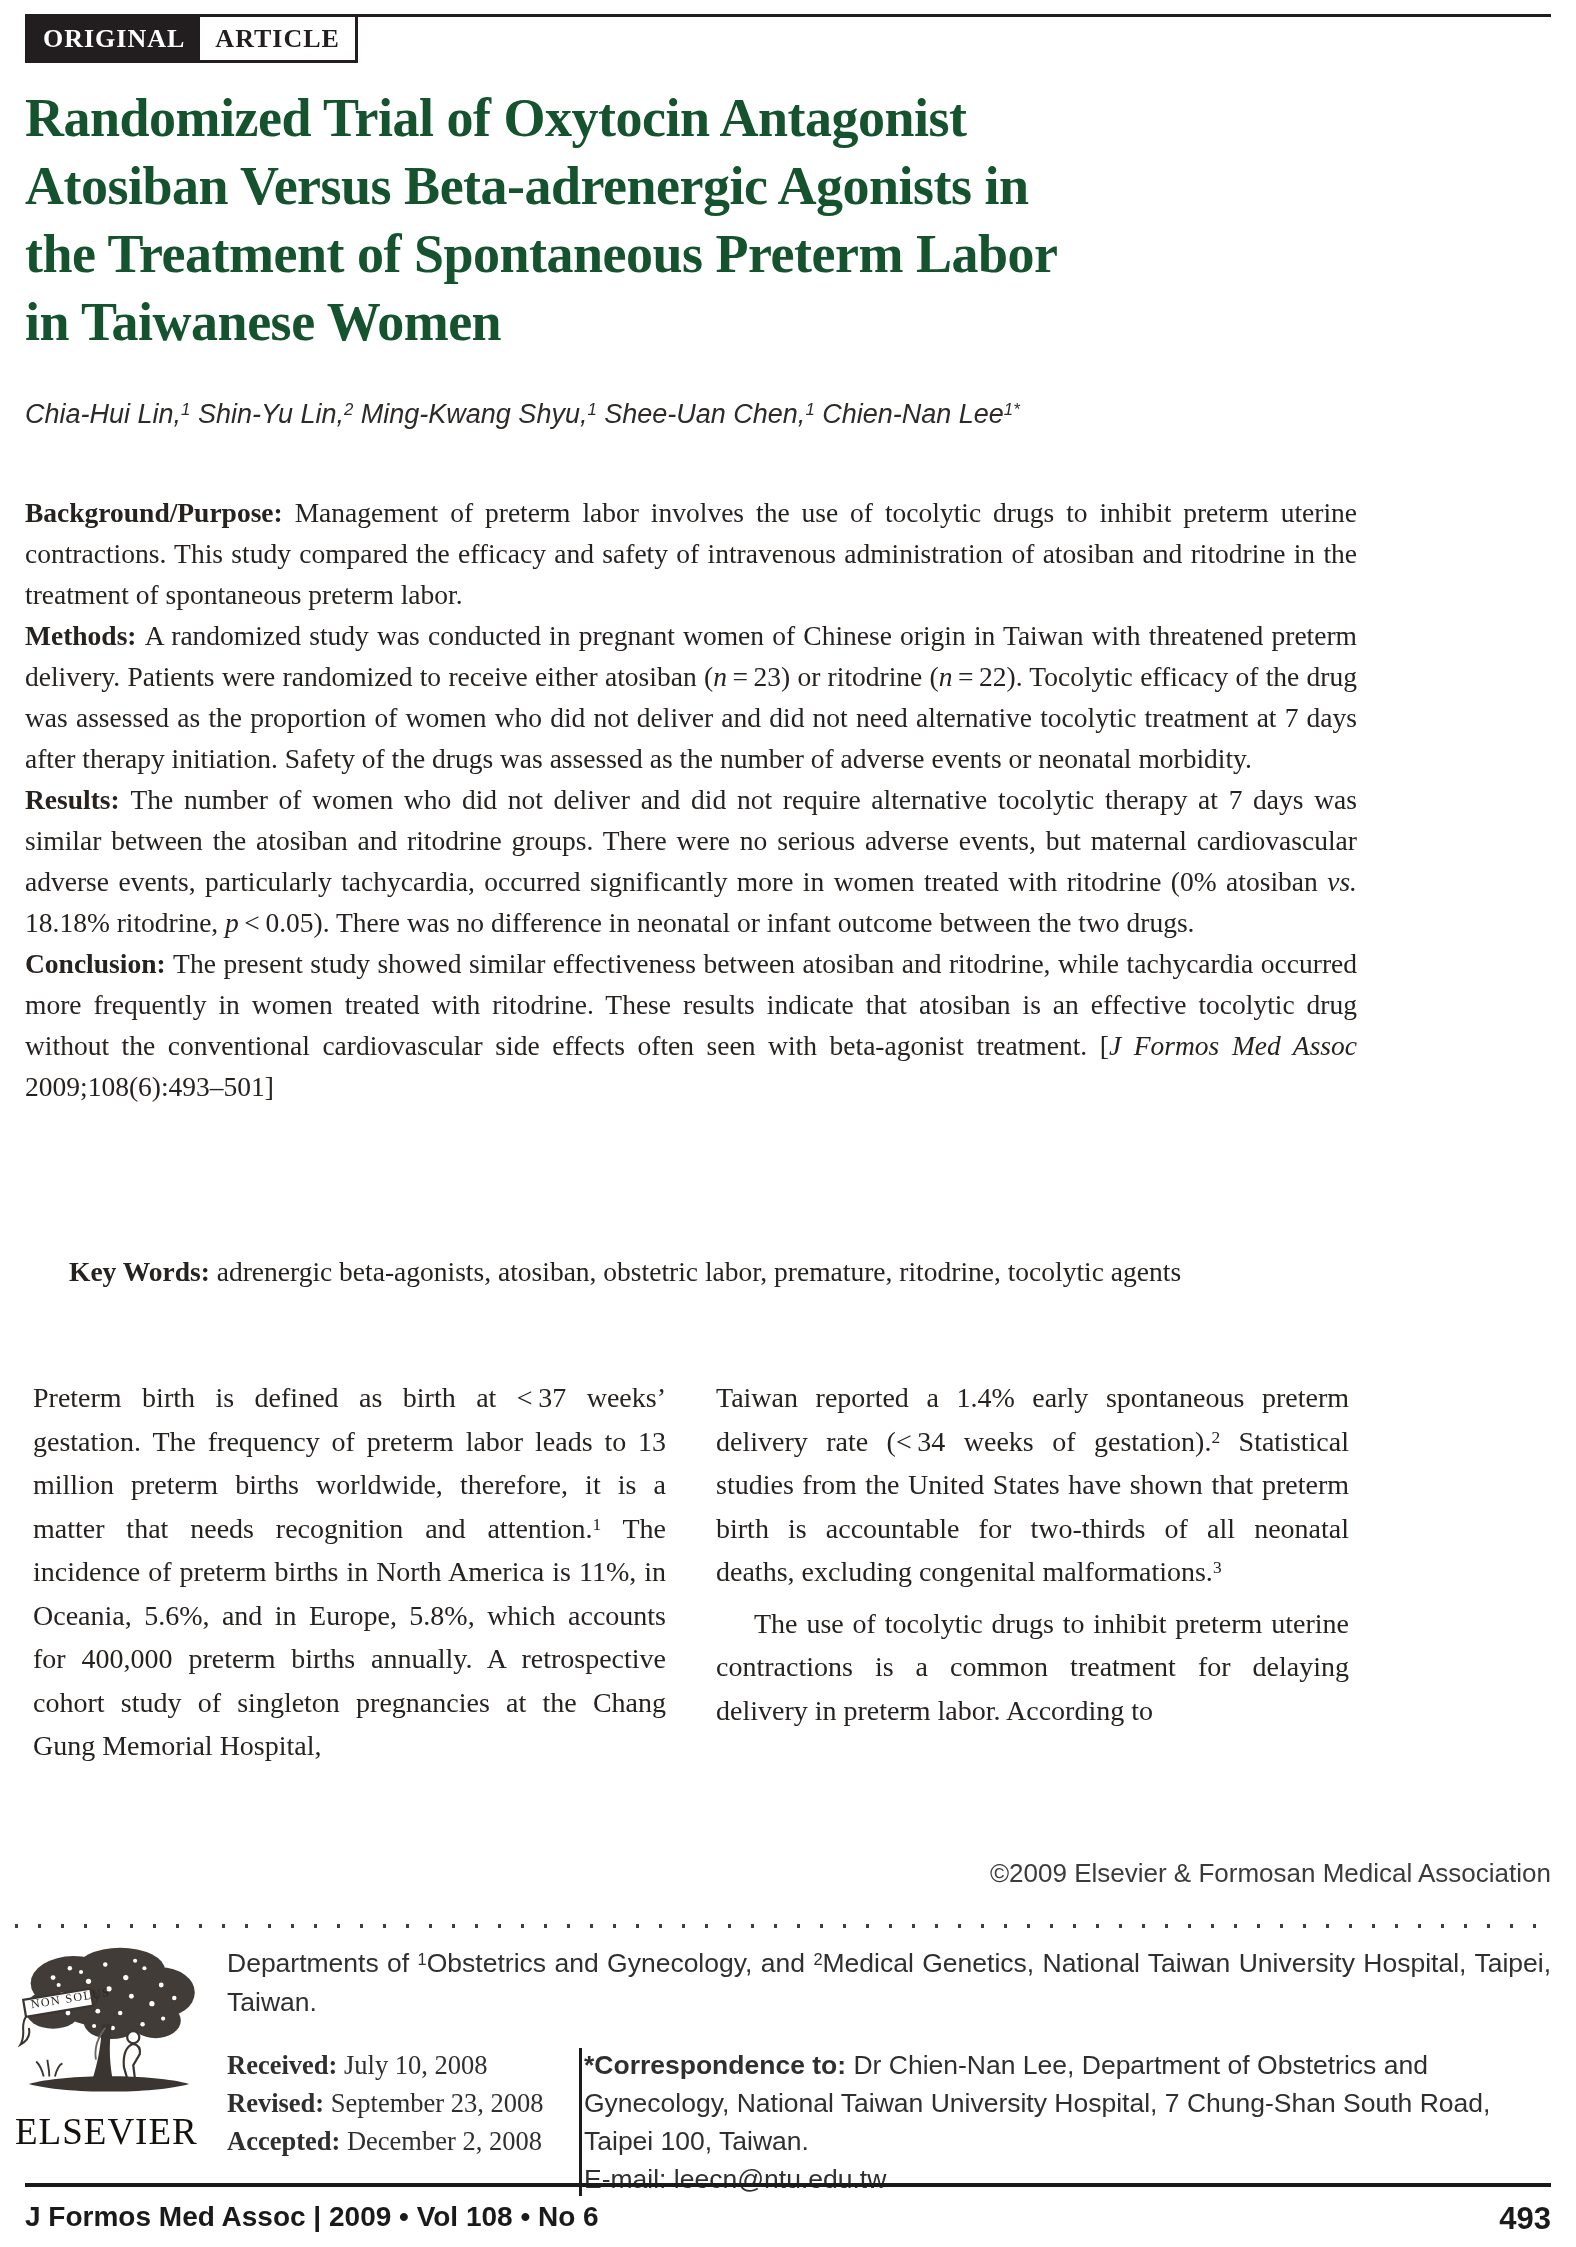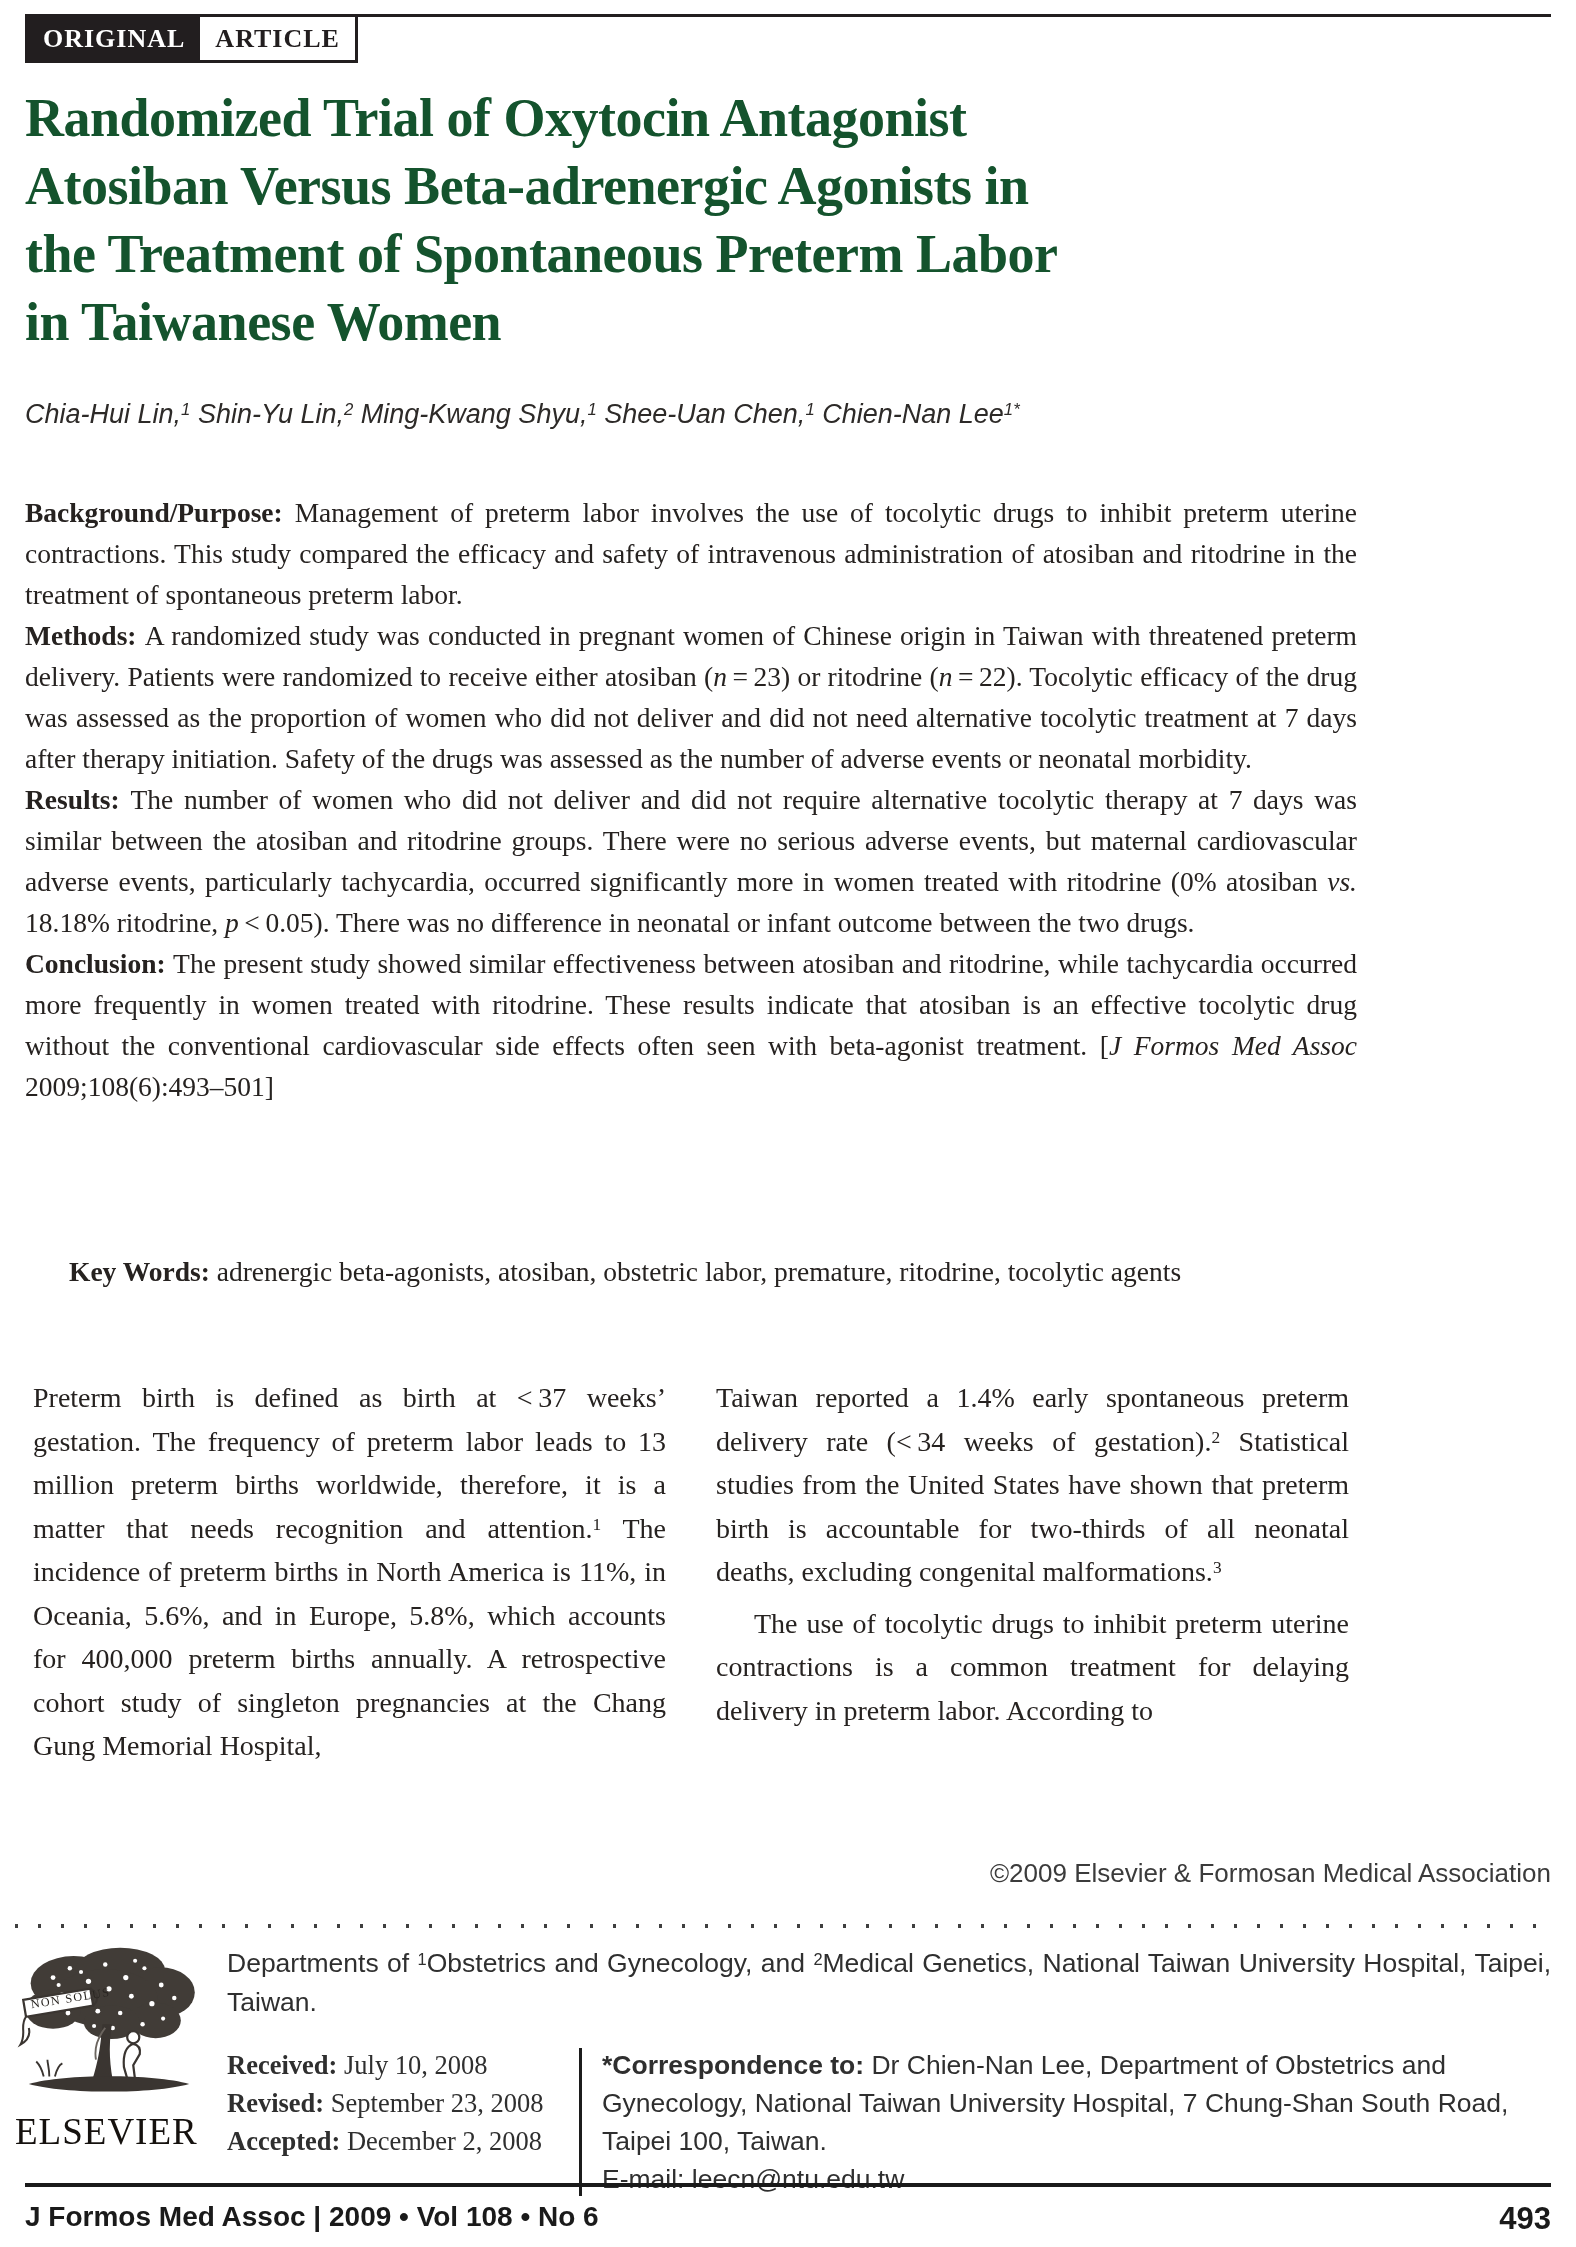--- a/index.html
+++ b/index.html
@@ -48,21 +48,21 @@
   #footer{top:1944px;left:15px;width:1536px;display:flex;}
   #logo-col{width:196px;flex:0 0 196px;}
   #tree-svg{width:188px;height:166px;display:block;}
   #wordmark{font-family:"Liberation Serif",serif;font-size:37px;letter-spacing:1px;color:#15110e;margin-top:0px;}
   #footer-right{flex:1;margin-left:16px;font-family:"Liberation Sans",sans-serif;color:#2f2f2f;}
   #affiliation{font-size:26.5px;line-height:39px;text-align:justify;margin:0;}
   #footer-sub{display:flex;margin-top:24px;}
   #dates{width:352px;flex:0 0 352px;font-size:26.5px;line-height:38px;}
   #dates p{margin:0;font-family:Liberation Serif, serif;}
   #vline{border-left:3px solid #1c1c1c;margin:2px 0;}
-  #corr{flex:1;padding-left:20px;font-size:26.5px;line-height:38px;}
+  #corr{flex:1;padding-left:2px;font-size:26.5px;line-height:38px;}
   #corr p{margin:0;}
 
   
   #bottom-rule{top:2183px;left:25px;width:1526px;border-top:4px solid #1a1a1a;}
   #bottom-line{top:2201px;left:25px;width:1526px;display:flex;justify-content:space-between;align-items:flex-start;font-family:"Liberation Sans",sans-serif;font-weight:bold;color:#1a1a1a;}
   #journal{font-size:28px;}
   #pageno{font-size:31px;}
 </style>
 </head>
 <body>

